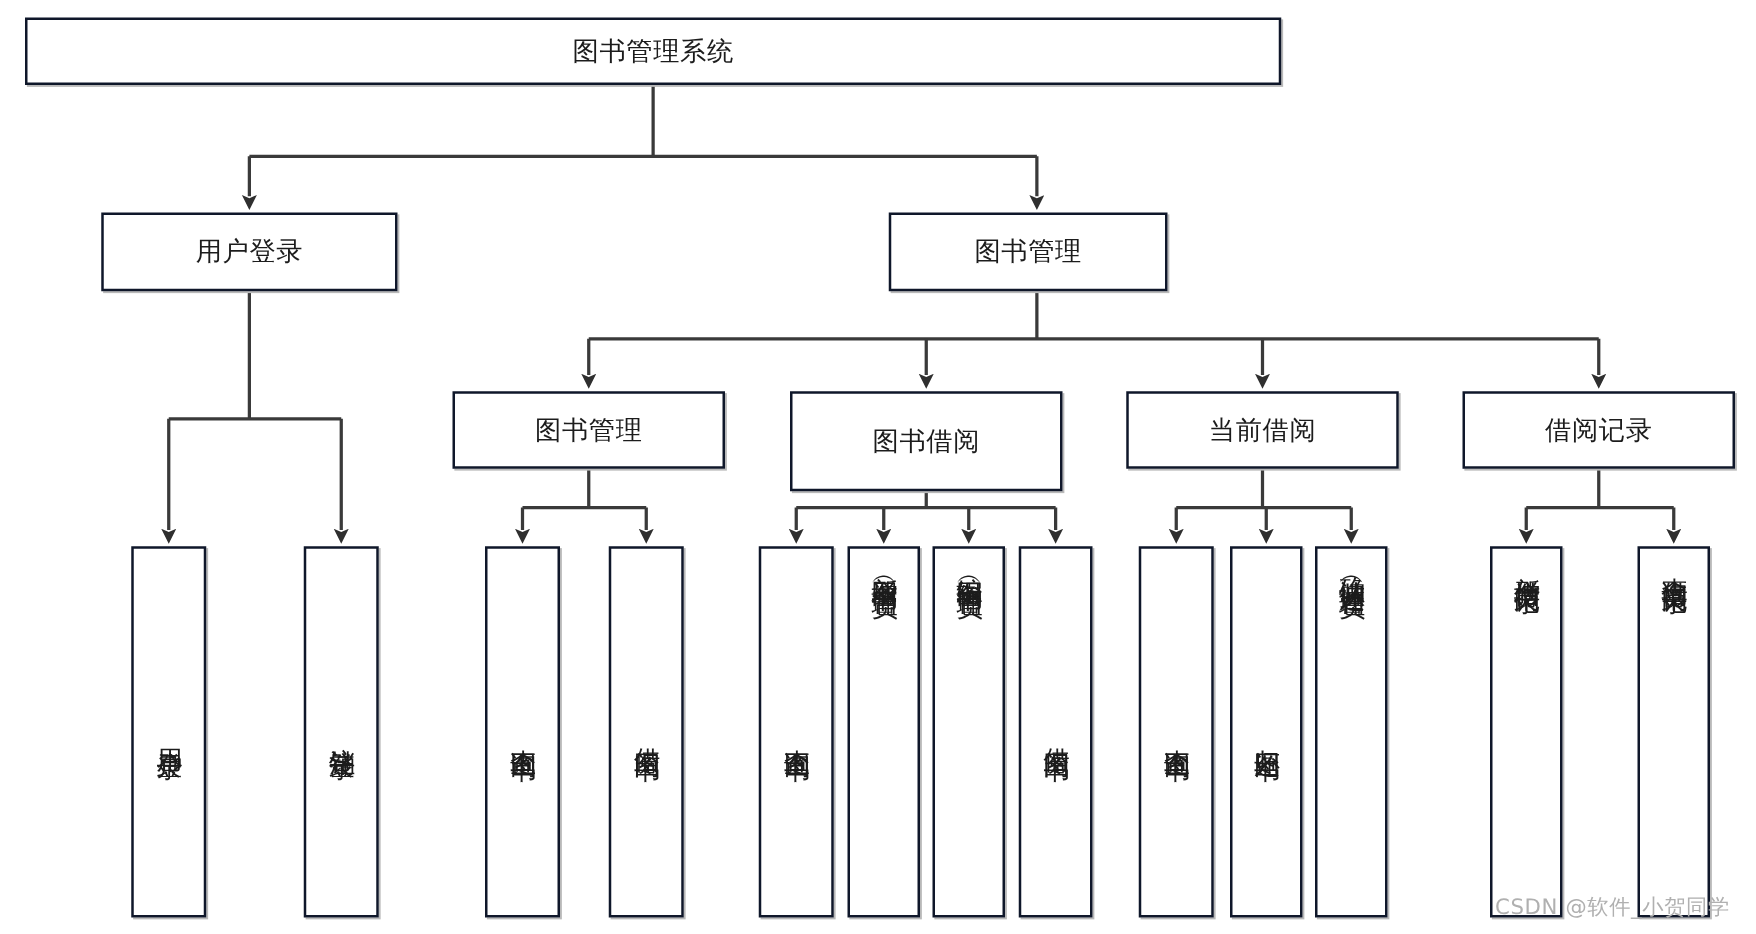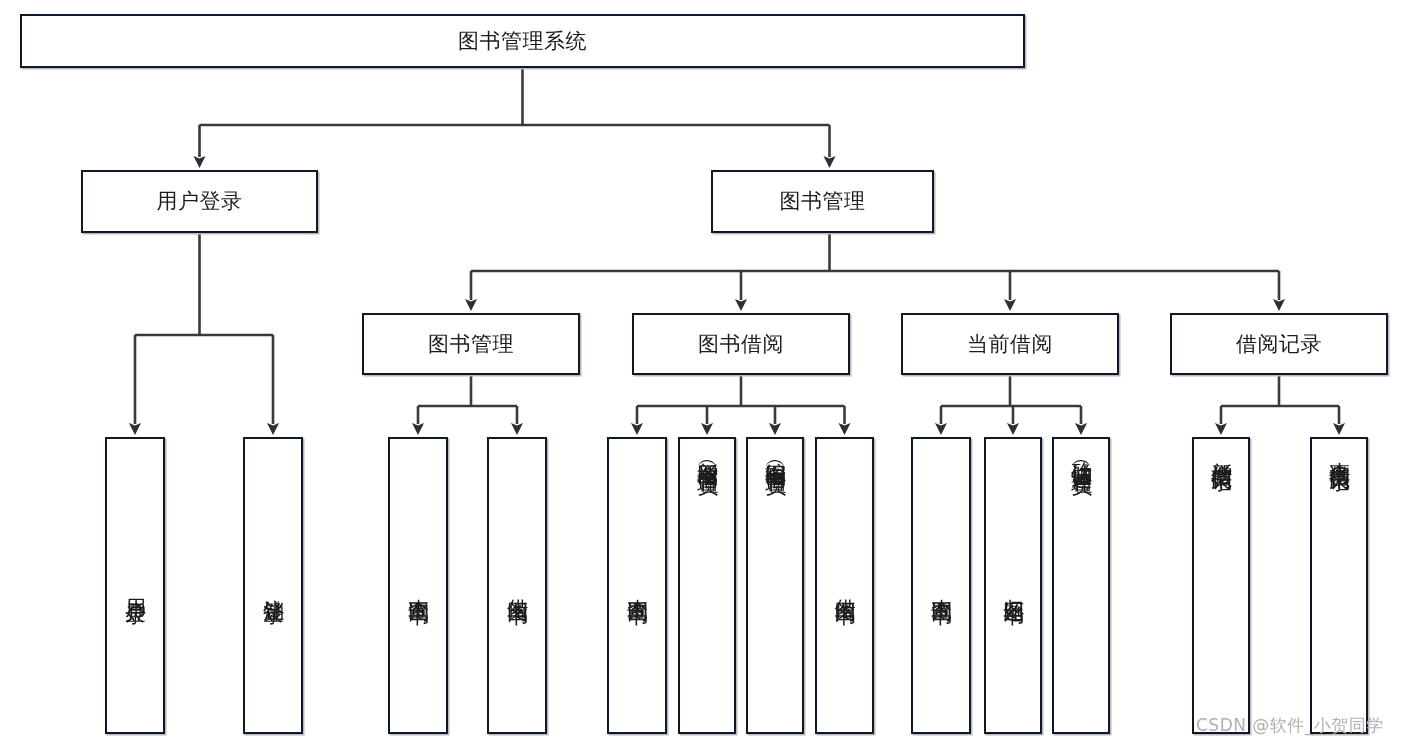--- a/index.html
+++ b/index.html
@@ -121,21 +121,21 @@
       </div>
       <div class="node l2" style="left: 81px; top: 170px; width: 237px; height: 63px;">
         <span class="lbl">用户登录</span>
       </div>
       <div class="node l2" style="left: 711px; top: 170px; width: 223px; height: 63px;">
         <span class="lbl">图书管理</span>
       </div>
       <div class="node l3" style="left: 362px; top: 313px; width: 218px; height: 62px;">
         <span class="lbl">图书管理</span>
       </div>
-      <div class="node l3" style="left: 632px; top: 313px; width: 218px; height: 62px; text-align: center;">
+      <div class="node l3" style="left: 632px; top: 313px; width: 218px; height: 80px; text-align: center;">
         <span class="lbl">图书借阅</span>
       </div>
       <div class="node l3" style="left: 901px; top: 313px; width: 218px; height: 62px; font-family: Liberation Serif, serif;">
         <span class="lbl">当前借阅</span>
       </div>
       <div class="node l3" style="left: 1170px; top: 313px; width: 218px; height: 62px;">
         <span class="lbl">借阅记录</span>
       </div>
       <div class="node leaf short" style="left: 105px; top: 437px; width: 60px; height: 297px;">
         <span class="lbl">用户登录</span>

